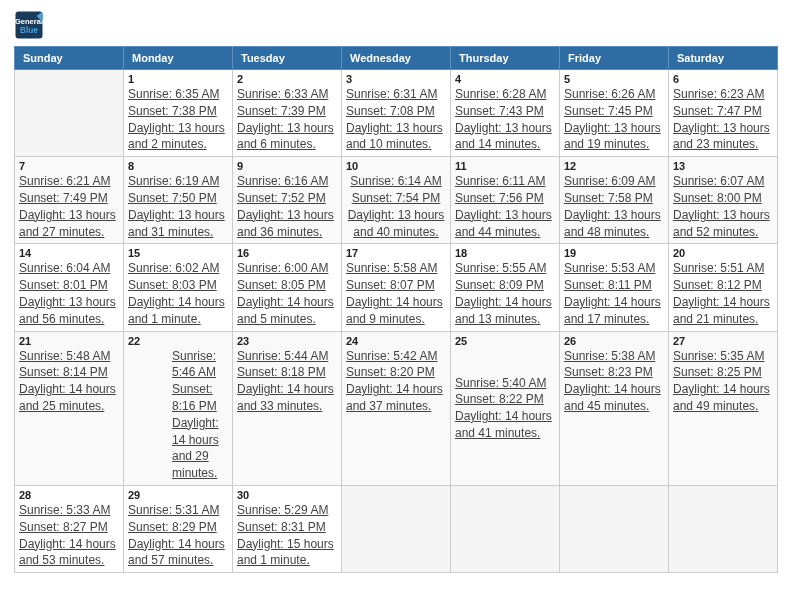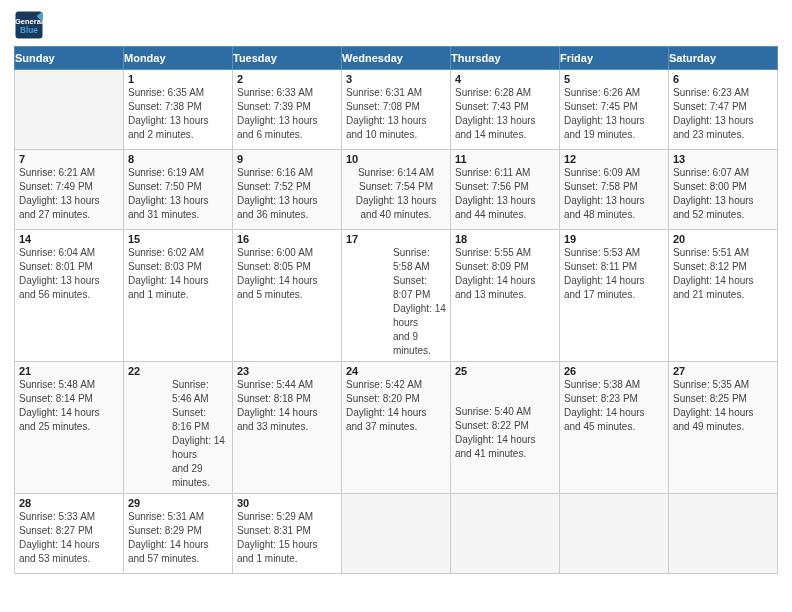--- a/index.html
+++ b/index.html
@@ -46,21 +46,21 @@
     table {
       width: 100%;
       border-collapse: collapse;
       table-layout: fixed;
     }
     th {
       background-color: #2e6da4;
       color: #fff;
       font-size: 11px;
       font-weight: bold;
-      padding: 5px 0;
+      padding: 5px 8px;
       text-align: left;
       border: 1px solid #5a8fc0;
     }
     td {
       border: 1px solid #ccc;
       vertical-align: top;
       padding: 3px 4px;
       font-size: 9.5px;
       color: #333;
       height: 80px;
@@ -70,23 +70,24 @@
       background: #f5f5f5;
     }
     .day-number {
       font-weight: bold;
       font-size: 11px;
       color: #222;
       display: block;
       margin-bottom: 1px;
     }
     .day-info {
-      font-size: 10px;
+      font-size: 12px;
       color: #444;
       line-height: 1.4;
+      text-decoration: underline;
     }
     tr:nth-child(even) td:not(.empty) {
       background: #f9f9f9;
     }
   </style>
 </head>
 <body>
 
 <div class="page">
   <div class="header">
@@ -230,21 +231,21 @@
           </td>
           <td>
             <span class="day-number">16</span>
             <div class="day-info" style="white-space: pre-line;">Sunrise: 6:00 AM
 Sunset: 8:05 PM
 Daylight: 14 hours
 and 5 minutes.</div>
           </td>
           <td>
             <span class="day-number">17</span>
-            <div class="day-info" style="white-space: pre-line; margin-left: 47px;">Sunrise: 5:58 AM
+            <div class="day-info" style="white-space: pre-line;">Sunrise: 5:58 AM
 Sunset: 8:07 PM
 Daylight: 14 hours
 and 9 minutes.</div>
           </td>
           <td>
             <span class="day-number">18</span>
             <div class="day-info" style="white-space: pre-line;">Sunrise: 5:55 AM
 Sunset: 8:09 PM
 Daylight: 14 hours
 and 13 minutes.</div>

